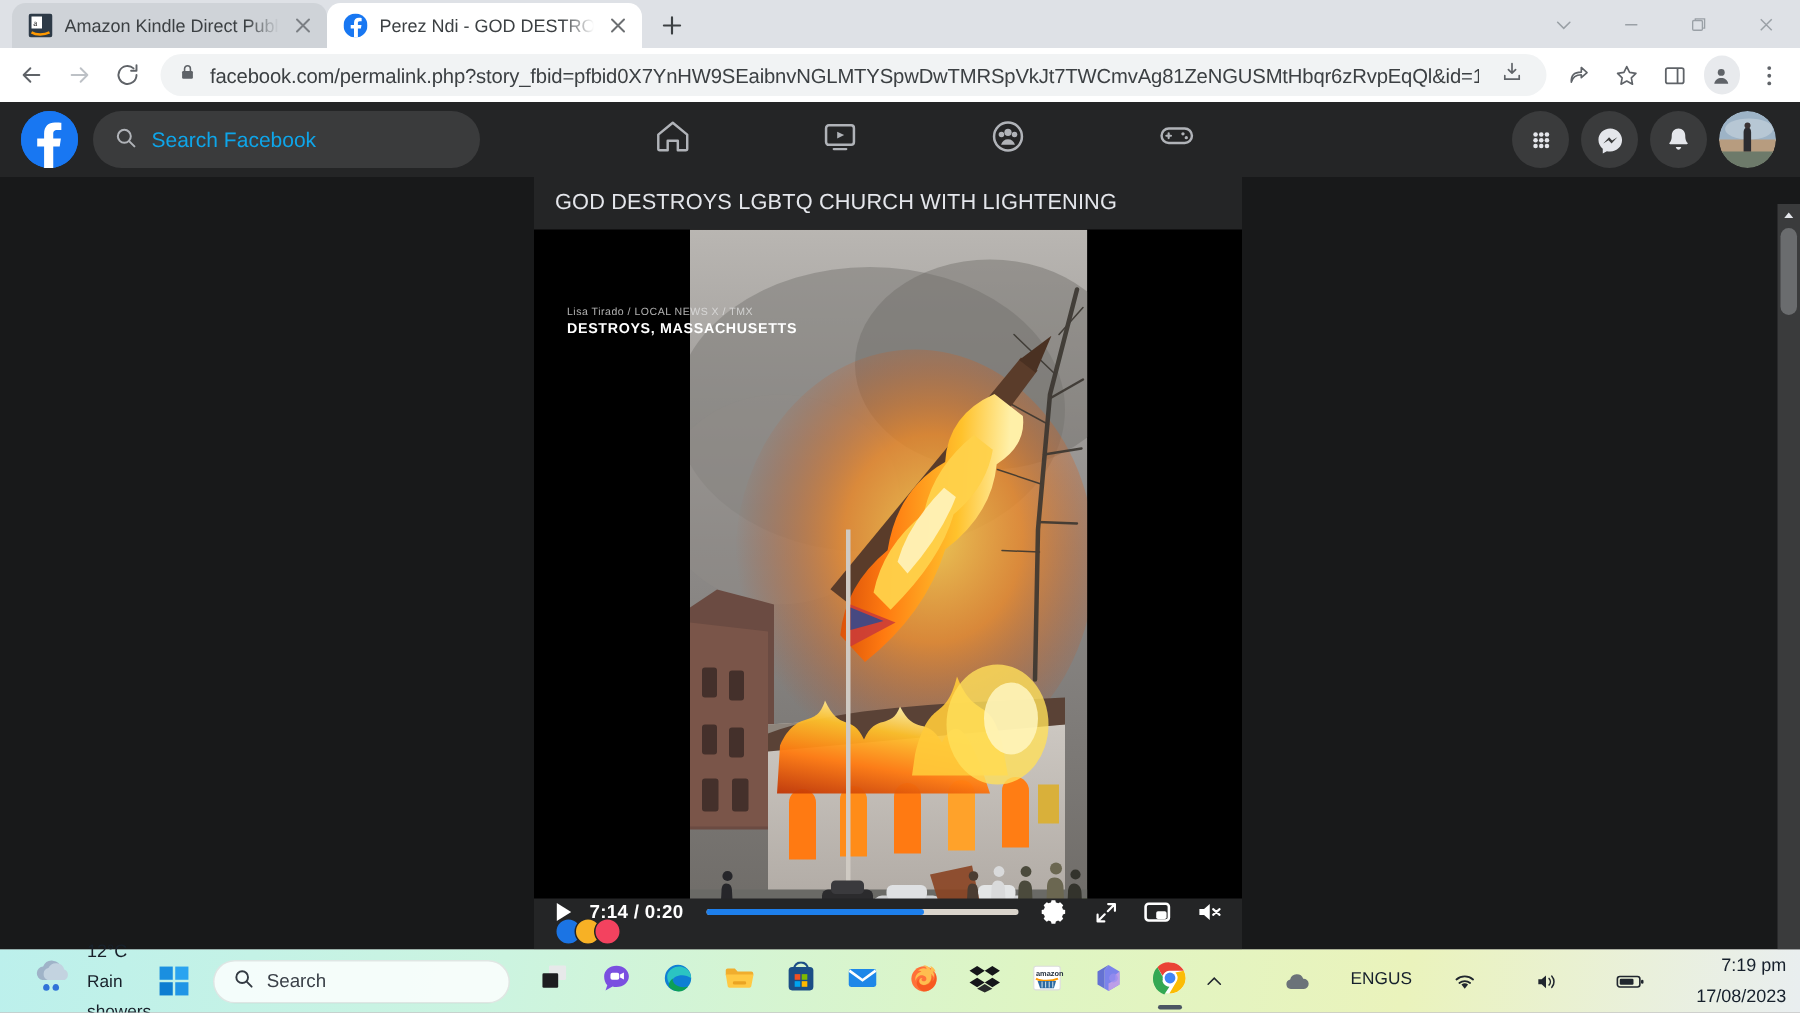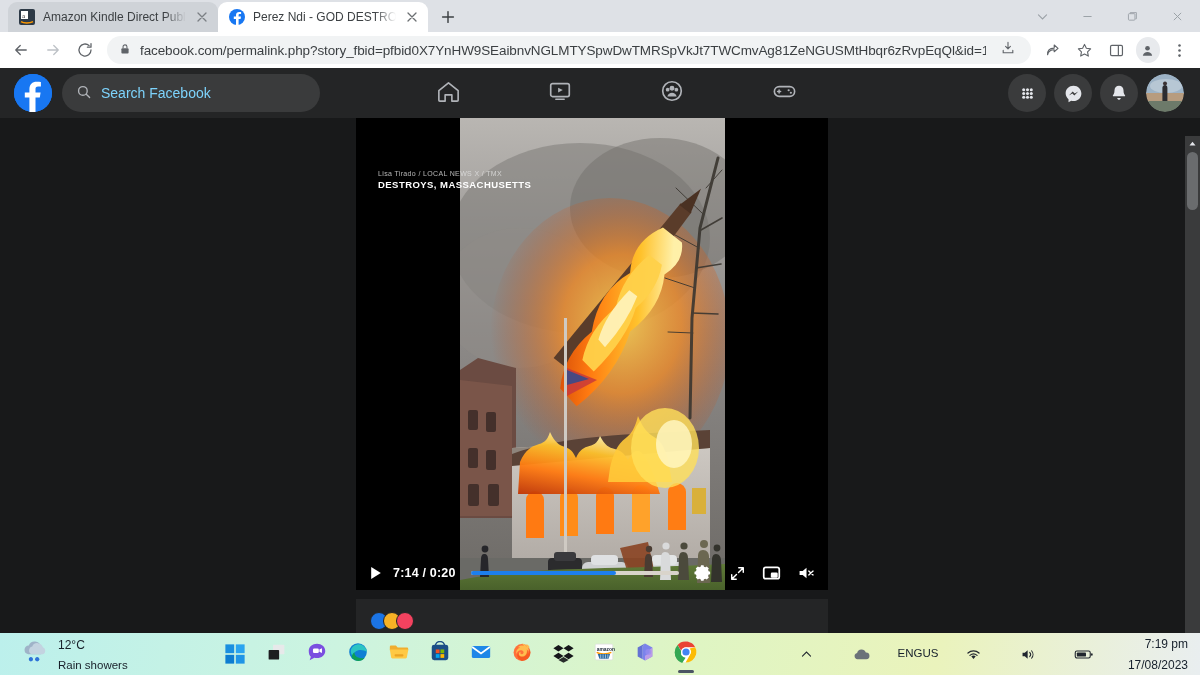--- a/index.html
+++ b/index.html
@@ -57,21 +57,21 @@
 
   
   .fbpage { position:absolute; top:68px; left:0; width:1200px; height:565px; background:#18191a; overflow:hidden; }
   .fbheader { height:50px; background:#242526; display:flex; align-items:center; padding:0 14px; position:relative; }
   .fb-logo { width:38px; height:38px; border-radius:50%; background:#1877f2;
              display:flex; align-items:flex-end; justify-content:center; flex:0 0 38px; }
   .fb-search {
     margin-left:10px; width:258px; height:38px; background:#3a3b3c; border-radius:19px;
     display:flex; align-items:center; gap:9px; padding:0 14px;
   }
-  .fb-search span { font-size:14px; color:#7dd3fc; }
+  .fb-search span { font-size:14px; color:#0ea5e9; }
   .fb-nav { position:absolute; left:392px; top:0; height:50px; display:flex; align-items:center; gap:0; }
   .fb-nav-item { width:112px; height:50px; display:flex; align-items:center; justify-content:center; }
   .fb-right { position:absolute; right:16px; top:0; height:50px; display:flex; align-items:center; gap:8px; }
   .fb-circle { width:38px; height:38px; border-radius:50%; background:#3a3b3c;
                display:flex; align-items:center; justify-content:center; }
   .fb-avatar { width:38px; height:38px; border-radius:50%; overflow:hidden; }
 
   
   .fbbody { position:relative; height:515px; background:#18191a; }
   .post { position:absolute; left:356px; top:0; width:472px; background:#242526; }
@@ -374,20 +374,21 @@
                 <circle cx="19" cy="9.6" r="2" fill="#3b3233"></circle>
               </g>
             </svg>
           </div>
         </div>
       </div>
 
       <div class="fbbody">
 
         <div class="post">
+          <div class="post-title">GOD DESTROYS LGBTQ CHURCH WITH LIGHTENING</div>
 
           <div class="video-wrap">
             <div class="video-frame">
               <svg class="vid-svg" viewBox="0 0 265 472" preserveAspectRatio="none">
                 <defs>
                   <linearGradient id="sky" x1="0" y1="0" x2="0" y2="1">
                     <stop offset="0" stop-color="#b9b6b2"></stop>
                       <stop offset="45%" stop-color="#8d8a88"></stop>
                       <stop offset="100%" stop-color="#6d6a66"></stop>
                   </linearGradient>
@@ -592,20 +593,29 @@
     <div class="tb-center">
       <div class="tb-icon">
         <svg viewBox="0 0 24 24" width="22" height="22">
           <rect x="1.5" y="1.5" width="9.6" height="9.6" fill="#1a8fe0"></rect>
           <rect x="12.9" y="1.5" width="9.6" height="9.6" fill="#2aa4f0"></rect>
           <rect x="1.5" y="12.9" width="9.6" height="9.6" fill="#0d7dd1"></rect>
           <rect x="12.9" y="12.9" width="9.6" height="9.6" fill="#1f95e6"></rect>
         </svg>
       </div>
 
+      <div class="tb-search">
+        <span>
+          <svg viewBox="0 0 20 20" width="15" height="15">
+            <circle cx="8.6" cy="8.6" r="5.2" stroke="#333a42" stroke-width="1.7" fill="none"></circle>
+            <path d="M12.6 12.6L17 17" stroke="#333a42" stroke-width="1.7" stroke-linecap="round"></path>
+          </svg>
+        </span>
+        <span>Search</span>
+      </div>
 
       <div class="tb-icon">
         <span>
           <svg viewBox="0 0 24 24" width="21" height="21">
             <rect x="8" y="3" width="13" height="11" rx="1" fill="#e7e9ea"></rect>
             <rect x="3" y="9" width="12" height="11" rx="1" fill="#1d1d20"></rect>
           </svg>
         </span>
       </div>
 

